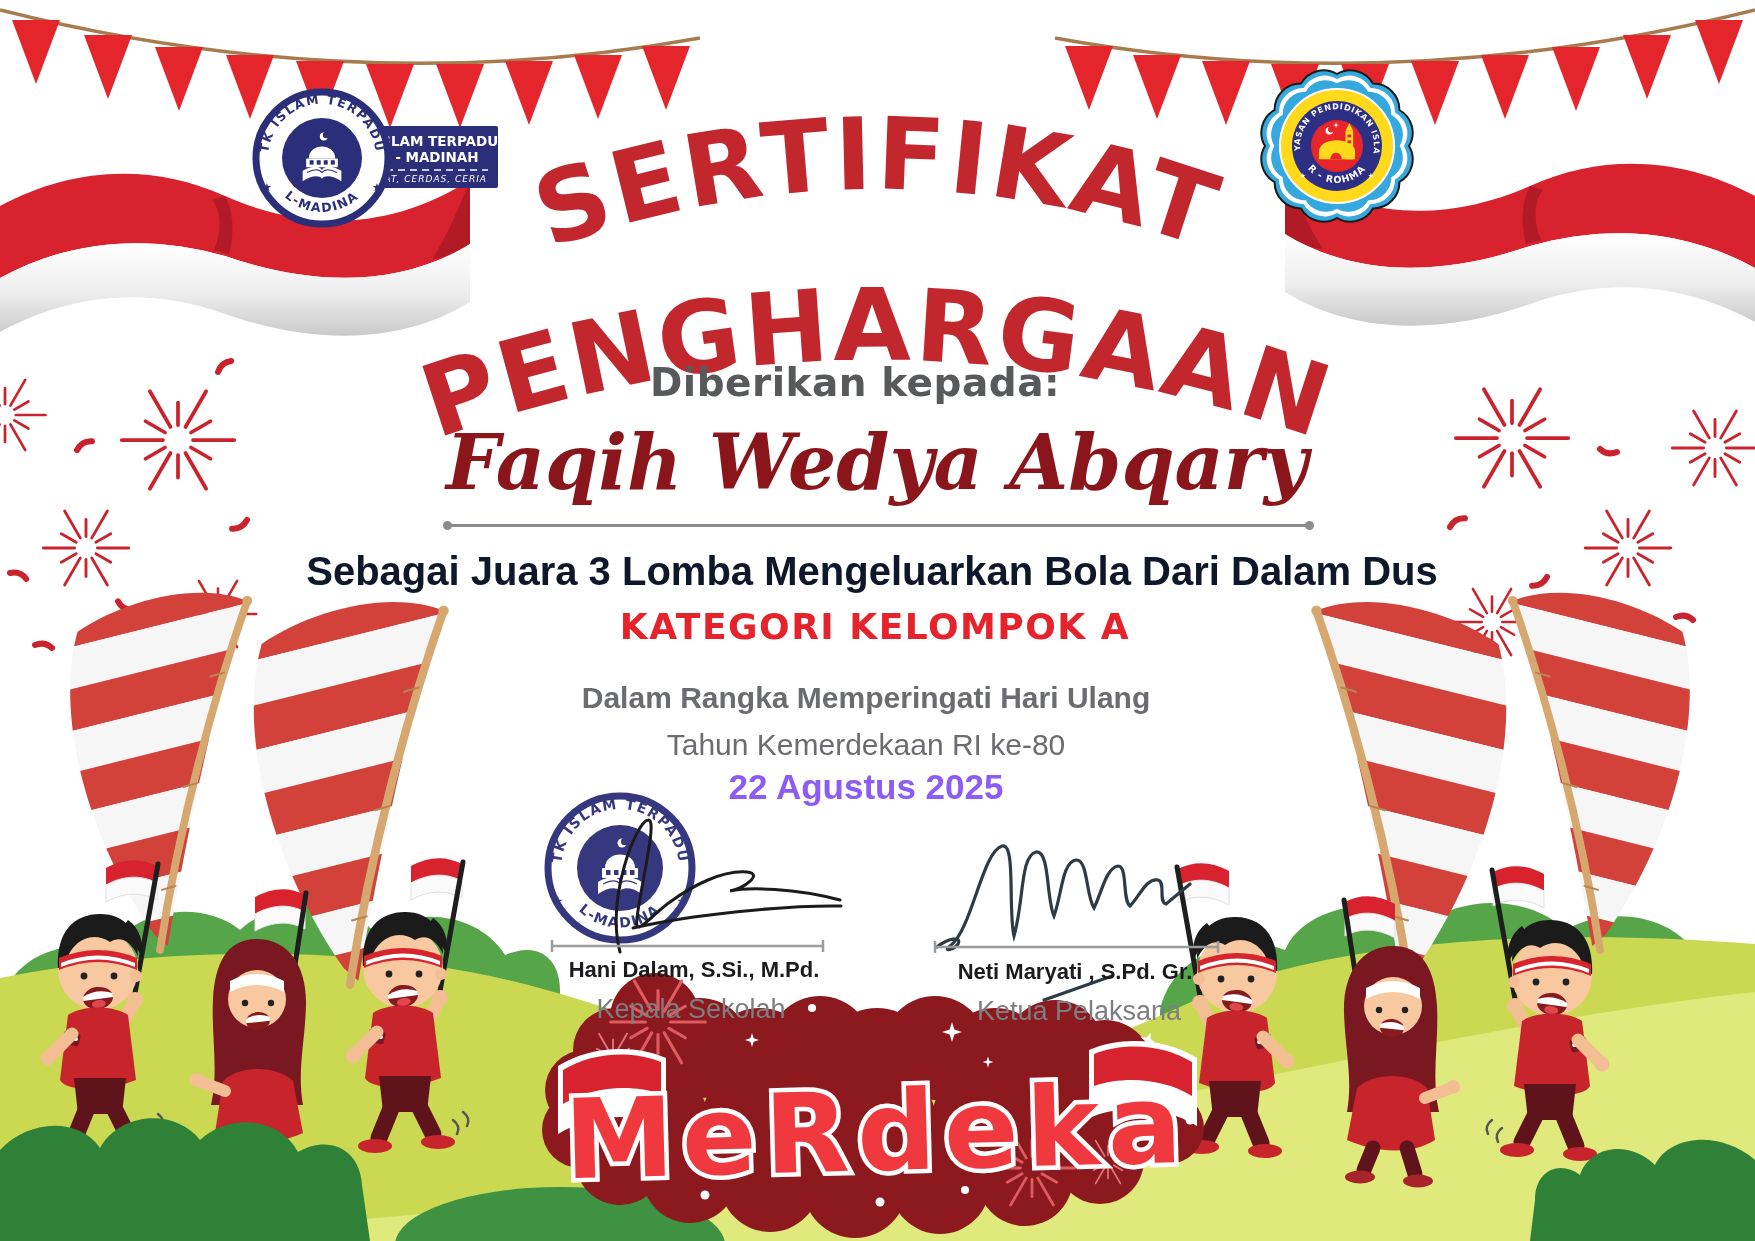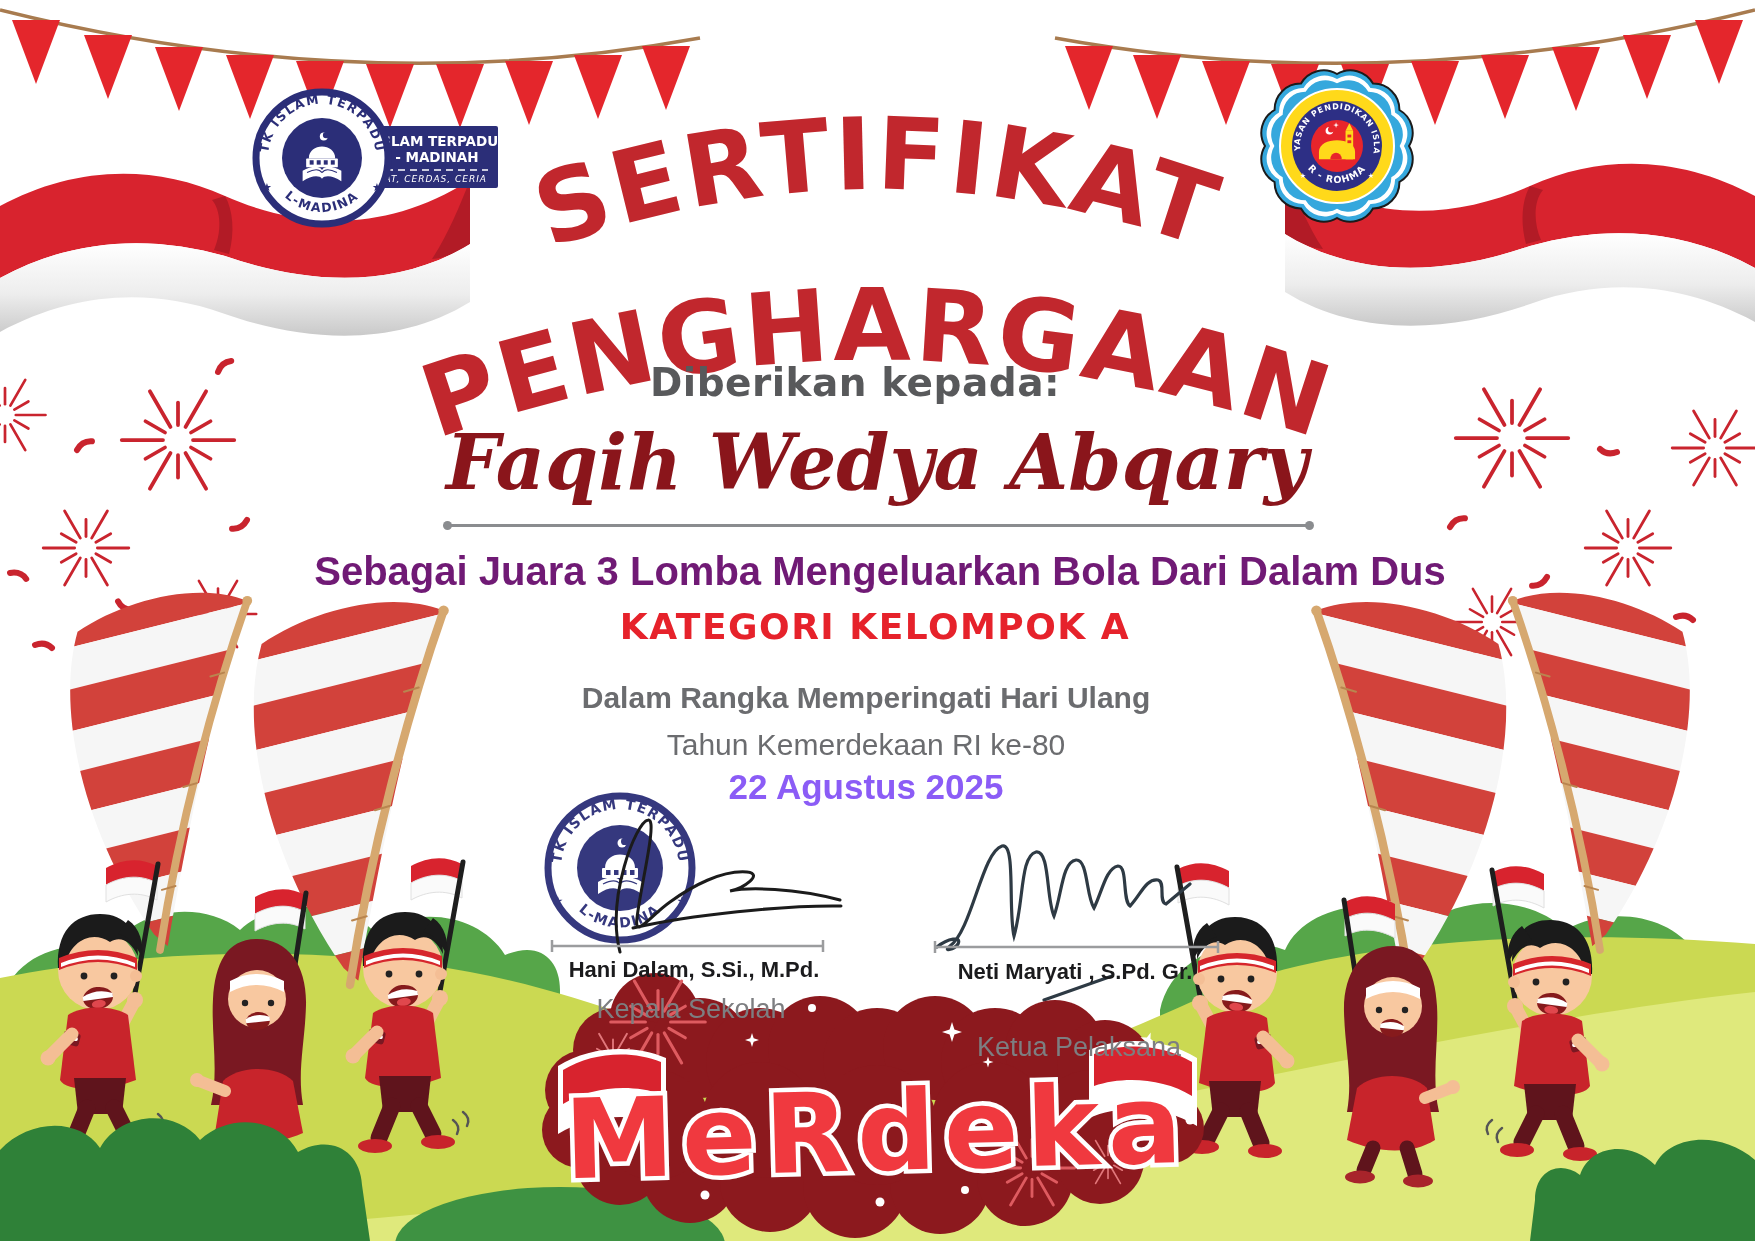--- a/index.html
+++ b/index.html
@@ -3,35 +3,35 @@
 <meta charset="utf-8">
 <style>
   html,body{margin:0;padding:0;background:#888;}
   .page{position:relative;width:1755px;height:1241px;background:#ffffff;overflow:hidden;
         font-family:"DejaVu Sans",sans-serif;}
   svg.art{position:absolute;left:0;top:0;width:1755px;height:1241px;}
   .t{position:absolute;white-space:nowrap;transform:translateX(-50%);}
   .given   {left:855px;top:360px;font-size:39px;font-weight:bold;color:#58595B;letter-spacing:.5px;text-align:right;}
   .name    {left:877px;top:418px;font-family:"DejaVu Serif",serif;font-style:italic;font-weight:bold;
             font-size:76px;color:#8A151B;}
-  .ach     {left:872px;top:549px;font-size:40px;font-weight:bold;color:#701a75;
-            font-family:"Liberation Sans",sans-serif;margin-left:8px;}
+  .ach     {left:872px;top:549px;font-size:40px;font-weight:bold;color:#0f172a;
+            font-family:"Liberation Sans",sans-serif;}
   .cat     {left:875px;top:606px;font-size:36px;font-weight:bold;color:#E6222B;letter-spacing:1.5px;text-align:center;}
   .occ1    {left:866px;top:681px;font-size:30px;font-weight:bold;color:#6B6C6F;
             font-family:"Liberation Sans",sans-serif;}
   .occ2    {left:866px;top:728px;font-size:30px;font-weight:normal;color:#6B6C6F;
             font-family:"Liberation Sans",sans-serif;}
   .date    {left:866px;top:767px;font-size:35px;font-weight:bold;color:#8b5cf6;
             font-family:"Liberation Sans",sans-serif;}
   .signame-l{left:694px;top:957px;font-size:22px;font-weight:bold;color:#1B1B1D;
             font-family:"Liberation Sans",sans-serif;}
   .sigrole-l{left:691px;top:994px;font-size:27px;color:#7D7E81;font-family:"Liberation Sans",sans-serif;}
   .signame-r{left:1075px;top:959px;font-size:22px;font-weight:bold;color:#1B1B1D;
             font-family:"Liberation Sans",sans-serif;}
-  .sigrole-r{left:1079px;top:996px;font-size:27px;color:#7D7E81;font-family:"Liberation Sans",sans-serif;margin-top:36px;}
+  .sigrole-r{left:1079px;top:996px;font-size:27px;color:#7D7E81;font-family:"Liberation Sans",sans-serif;}
   .divider{position:absolute;left:447px;top:524px;width:863px;height:3px;background:#8A8C8F;}
   .divider::before,.divider::after{content:"";position:absolute;top:-3px;width:9px;height:9px;
             border-radius:50%;background:#8A8C8F;}
   .divider::before{left:-4px}.divider::after{right:-4px}
 </style>
 </head>
 <body>
 
 <div class="page">
 

